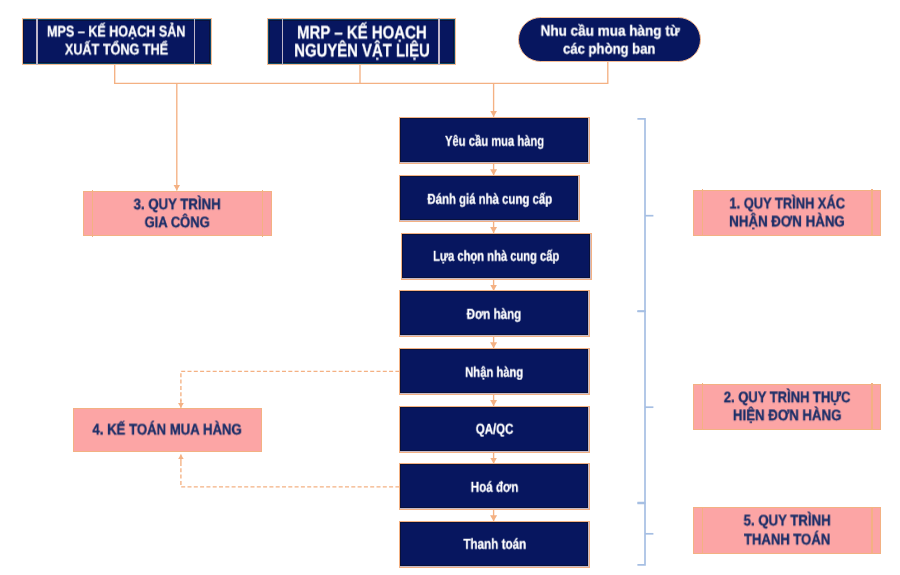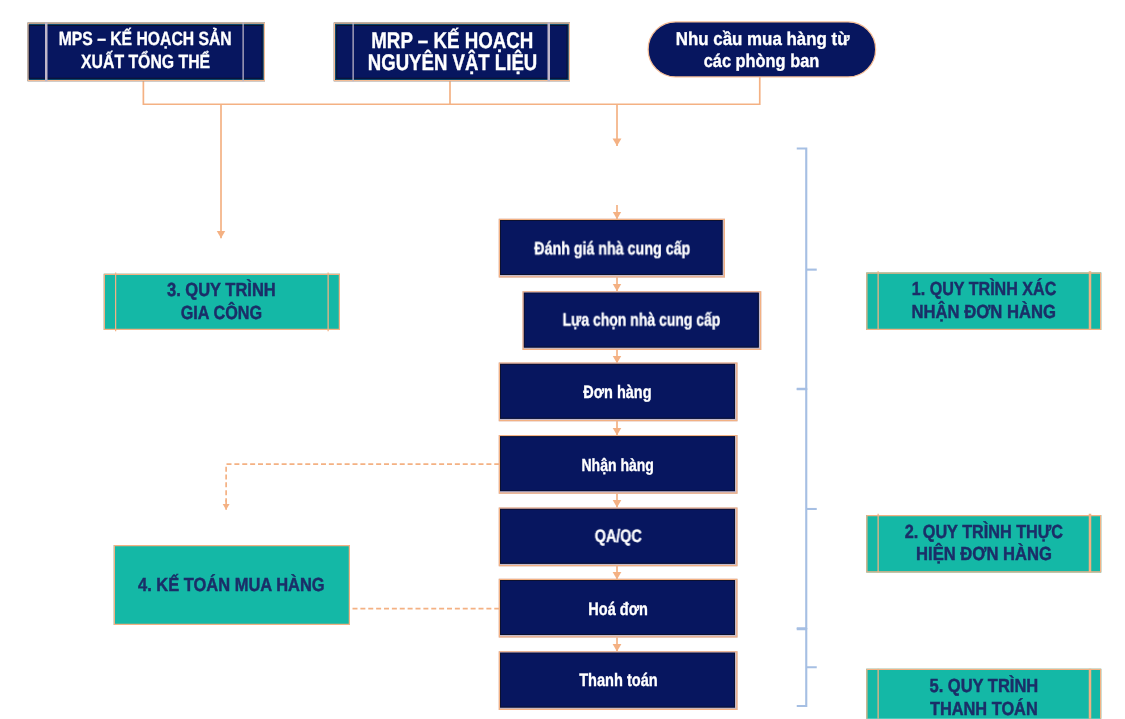--- a/index.html
+++ b/index.html
@@ -30,21 +30,21 @@
 
   
   .pill{background:#07165f;border:1.4px solid #f6bd95;border-radius:999px;}
 
   
   .step{background:#c4bbcc;border:1.35px solid #f3b183;}
   .step .fill{position:absolute;left:0;top:0;right:1.1px;bottom:1.1px;background:#07165f;
       box-shadow:inset 0 0 0 0.8px #0b1030;}
 
   
-  .olbox{background:#14b8a6;border:1.45px solid #f3b183;margin-top:28px;}
+  .olbox{background:#fca5a5;border:1.45px solid #f3b183;}
   .olbox .vline2{position:absolute;top:-1.45px;bottom:-1.45px;width:1.45px;background:#f3b183;}
 
   .white{color:#ffffff;-webkit-text-stroke:0.28px #ffffff;}
   .navytext{color:#1b2e68;-webkit-text-stroke:0.35px #1b2e68;}
 </style>
 </head>
 <body>
 
 <div id="stage">
 
@@ -114,29 +114,35 @@
       </div>
   </div>
 
   <div class="abs pill" style="left:518.0px;top:17.4px;width:183.4px;height:44.7px;">
       <div class="tx white" style="font-size:14.8px;line-height:18.0px;--sx:0.84;--dy:0.6px;">
         <span class="ln"><i style="--sx: 0.9137;">Nhu cầu mua hàng từ</i></span>
         <span class="ln"><i style="--sx: 0.8849;">các phòng ban</i></span>
       </div>
   </div>
 
+  <div class="abs step" style="left:399.4px;top:117.3px;width:190.6px;height:47.2px;">
+    <div class="fill"></div>
+    <div class="tx white" style="font-size:14.4px;line-height:18.72px;--sx:0.84;--dy:1.1px;margin-left:-0.7px;">
+      <span class="ln"><i style="--sx: 0.7801;">Yêu cầu mua hàng</i></span>
+    </div>
+  </div>
 
   <div class="abs step" style="left:399.4px;top:174.95px;width:181px;height:47.2px;">
     <div class="fill"></div>
     <div class="tx white" style="font-size:14.4px;line-height:18.72px;--sx:0.84;--dy:1.1px;margin-left:-0.7px;">
       <span class="ln"><i style="--sx: 0.7922;">Đánh giá nhà cung cấp</i></span>
     </div>
   </div>
 
-  <div class="abs step" style="left:418px;top:232.6px;width:190.6px;height:47.2px;">
+  <div class="abs step" style="left:401px;top:232.6px;width:190.6px;height:47.2px;">
     <div class="fill"></div>
     <div class="tx white" style="font-size:14.4px;line-height:18.72px;--sx:0.84;--dy:1.1px;margin-left:-0.7px;">
       <span class="ln"><i style="--sx: 0.7774;">Lựa chọn nhà cung cấp</i></span>
     </div>
   </div>
 
   <div class="abs step" style="left:399.4px;top:290.25px;width:190.6px;height:47.2px;">
     <div class="fill"></div>
     <div class="tx white" style="font-size:14.4px;line-height:18.72px;--sx:0.84;--dy:1.1px;margin-left:-0.7px;">
       <span class="ln"><i style="--sx: 0.8053;">Đơn hàng</i></span>
@@ -173,21 +179,21 @@
 
   <div class="abs olbox" style="left:82.8px;top:190.6px;width:188.8px;height:45.9px;">
     <div class="vline2" style="left:8.1px;"></div>
     <div class="vline2" style="right:7.3px;"></div>
       <div class="tx navytext" style="font-size:15.2px;line-height:18.2px;--sx:0.845;--dy:0.4px;">
         <span class="ln"><i style="--sx: 0.8686;">3. QUY TRÌNH</i></span>
         <span class="ln"><i style="--sx: 0.8526;">GIA CÔNG</i></span>
       </div>
   </div>
 
-  <div class="abs olbox" style="left:91px;top:408.1px;width:188.8px;height:64px;">
+  <div class="abs olbox" style="left:73px;top:408.1px;width:188.8px;height:44px;">
       <div class="tx navytext" style="font-size:15.2px;line-height:18.2px;--sx:0.845;--dy:0.6px;">
         <span class="ln"><i style="--sx: 0.8673;">4. KẾ TOÁN MUA HÀNG</i></span>
       </div>
   </div>
 
   <div class="abs olbox" style="left:692.9px;top:189.8px;width:188.0px;height:45.8px;">
     <div class="vline2" style="left:8.1px;"></div>
     <div class="vline2" style="right:7.3px;"></div>
       <div class="tx navytext" style="font-size:15.2px;line-height:18.2px;--sx:0.845;--dy:0.6px;">
         <span class="ln"><i style="--sx: 0.8473;">1. QUY TRÌNH XÁC</i></span>

